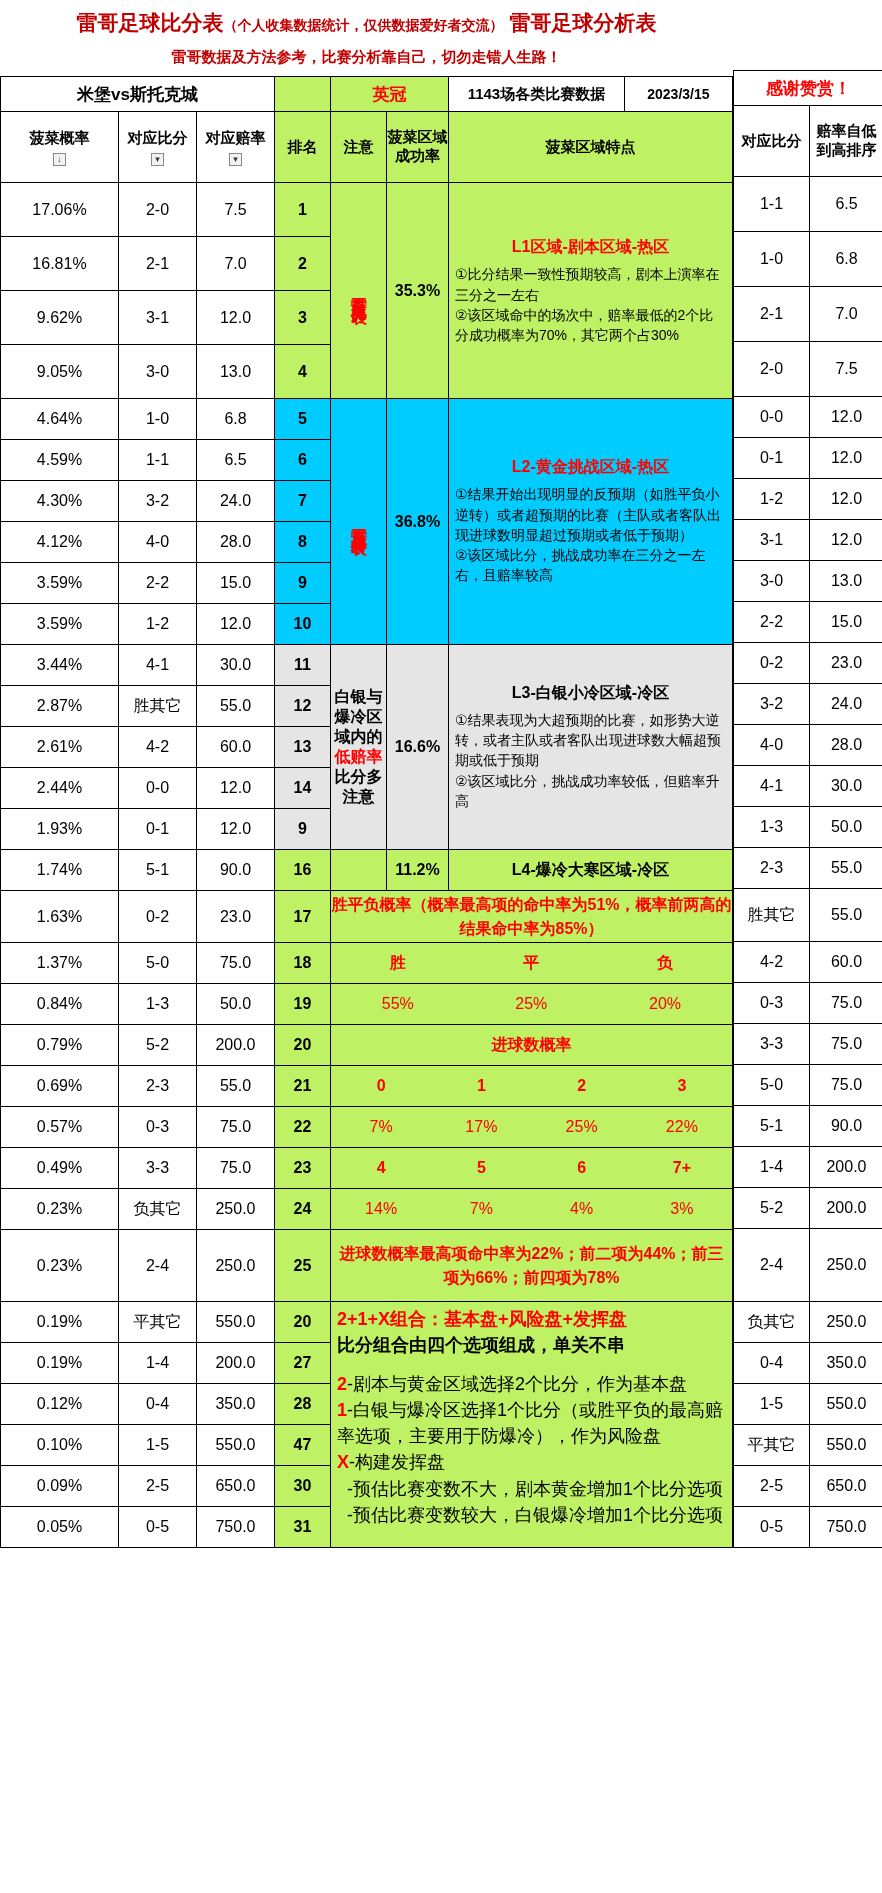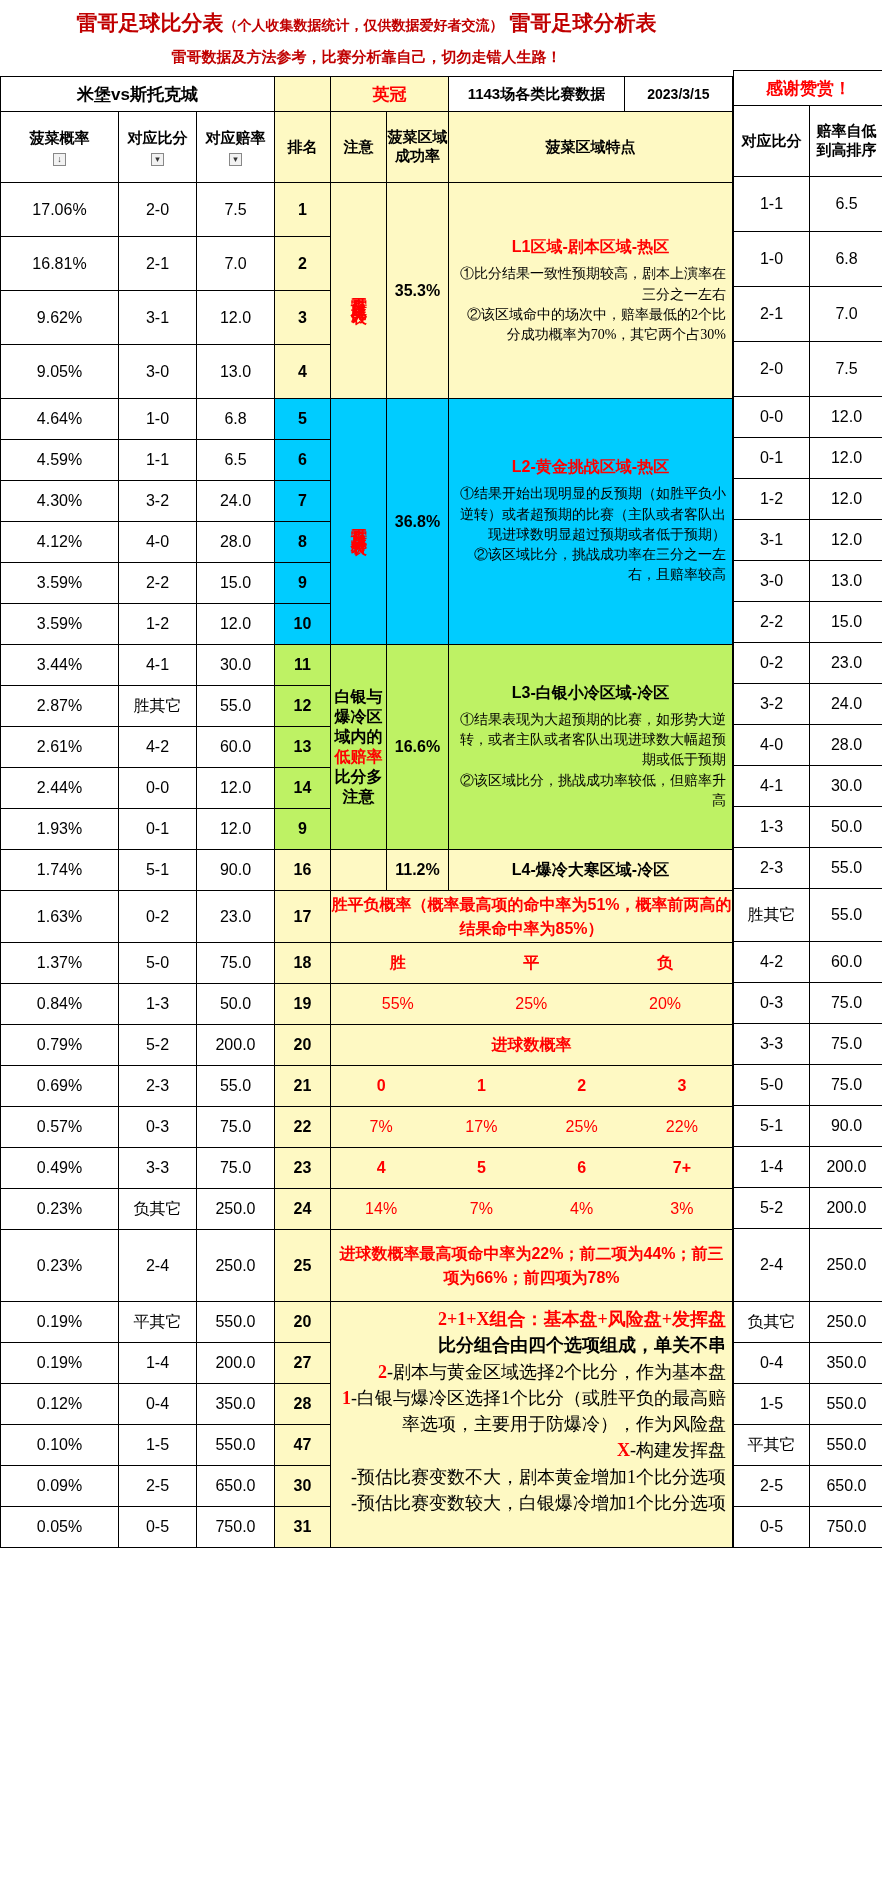--- a/index.html
+++ b/index.html
@@ -6,35 +6,35 @@
   body{width:882px;font-family:"Liberation Sans","DejaVu Sans",sans-serif;color:#000;}
   .page{width:882px;position:relative;background:#fff;}
   table{border-collapse:collapse;table-layout:fixed;}
   td{border:1px solid #000;vertical-align:middle;text-align:center;padding:0;}
   .main{width:732px;margin:0;}
   .title-row td{border:none;}
   .t1{font-size:21px;font-weight:bold;color:#c00000;letter-spacing:0px;line-height:1.25;padding:6px 9px 2px;}
   .t1 .small{font-size:14px;color:#c00000;font-weight:bold;}
   .t2{font-size:15px;font-weight:bold;color:#c00000;padding:2px 0 6px;}
   .hdr2 td{height:34px;font-size:17px;font-weight:bold;}
-  .yellow{background:#fef9c3;}
+  .yellow{background:#bef264;}
   .cyan{background:#00ccff;}
-  .green{background:#bef264;}
+  .green{background:#e5e5e5;}
   .red{color:#ff0000;}
   .b{font-weight:bold;}
   .f13{font-size:18px;}
   .f14{font-size:14px;}
   .f15{font-size:15px;}
   .f16{font-size:16px;}
   .f17{font-size:17px;}
   .f18{font-size:18px;}
   .colhdr td{font-size:15px;font-weight:bold;height:70px;}
   .datarow td{height:40px;font-size:16px;}
   .vert{writing-mode:vertical-rl;text-orientation:upright;letter-spacing:2px;}
-  .lefttext{text-align:right;padding:4px 6px;line-height:1.45;font-family:Liberation Serif, serif;}
+  .lefttext{text-align:left;padding:4px 6px;line-height:1.45;}
   .centertext{text-align:center;line-height:1.5;}
   .filter{display:inline-block;border:1px solid #888;background:#f2f2f2;font-size:9px;line-height:9px;padding:1px 3px;margin-top:3px;color:#333;}
   .footbar{height:54px;display:flex;align-items:center;justify-content:center;font-size:19px;font-weight:bold;color:#111;}
   .tt-logo{display:inline-block;background:#111;color:#fff;font-size:13px;font-weight:bold;border-radius:3px;padding:3px 5px;margin-right:8px;letter-spacing:1px;}
   .wrap{display:flex;}
   .rightstack td{border:1px solid #000;}
 </style>
 </head>
 <body>
 
@@ -367,21 +367,21 @@
       </tr>
 
       <tr class="datarow">
         <td>0.19%</td>
         <td>平其它</td>
         <td>550.0</td>
         <td class="yellow b">20</td>
         <td class="yellow lefttext" colspan="3" rowspan="6" style="vertical-align:top">
           <div class="red b f13">2+1+X组合：基本盘+风险盘+发挥盘</div>
           <div class="b f13">比分组合由四个选项组成，单关不串</div>
-          <div class="f13" style="margin-top:1px"><span class="red b">2</span><span>-剧本与黄金区域选择2个比分，作为基本盘</span></div>
+          <div class="f13" style="margin-top:13px"><span class="red b">2</span><span>-剧本与黄金区域选择2个比分，作为基本盘</span></div>
           <div class="f13"><span class="red b">1</span><span>-白银与爆冷区选择1个比分（或胜平负的最高赔率选项，主要用于防爆冷），作为风险盘</span></div>
           <div class="f13"><span class="red b">X</span><span>-构建发挥盘</span></div>
           <div class="f13" style="padding-left:10px">-预估比赛变数不大，剧本黄金增加1个比分选项</div>
           <div class="f13" style="padding-left:10px">-预估比赛变数较大，白银爆冷增加1个比分选项</div>
         </td>
       </tr>
       <tr class="datarow">
         <td>0.19%</td>
         <td>1-4</td>
         <td>200.0</td>

